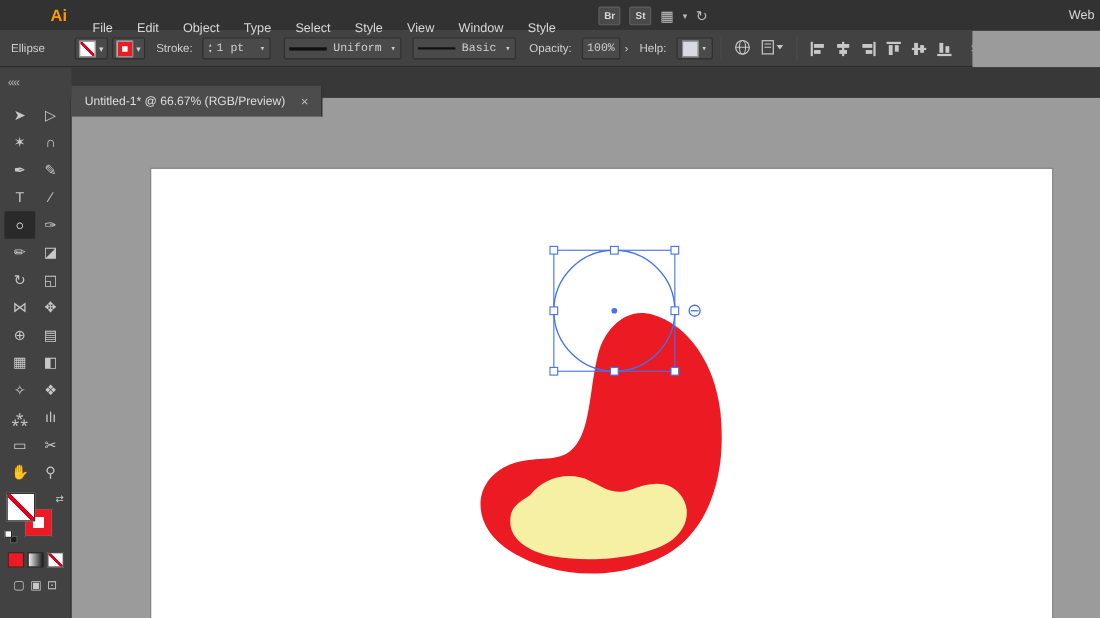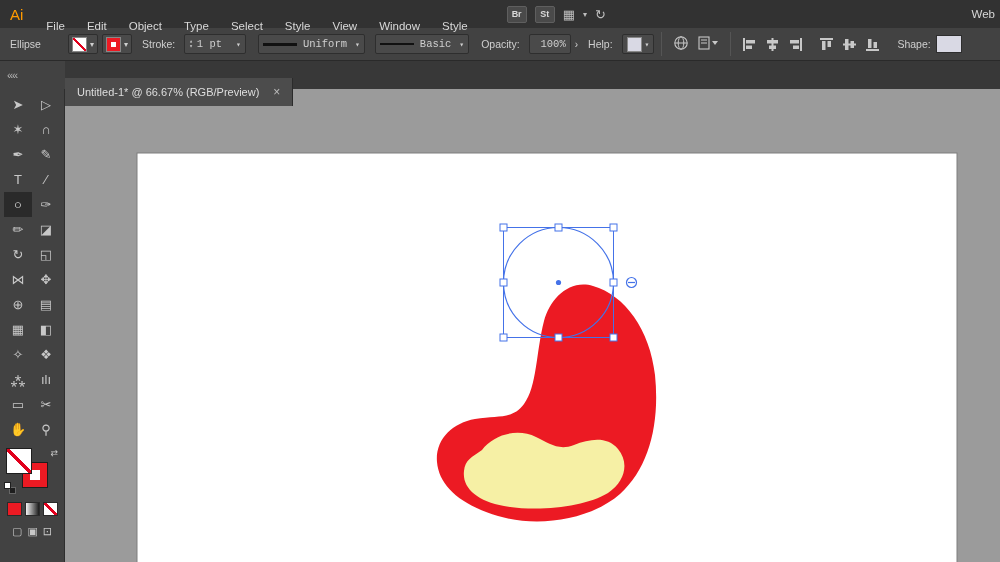--- a/index.html
+++ b/index.html
@@ -2,34 +2,34 @@
 <html style="--accent: #4472e8;"><head>
 <meta charset="utf-8">
 <style>
   * { margin:0; padding:0; box-sizing:border-box; }
   html,body { width:1000px; height:562px; overflow:hidden; background:#9b9b9b;
               font-family:"Liberation Sans", sans-serif; }
 
   
   #menubar { position:absolute; left:0; top:0; width:1000px; height:28px;
              background:#323232; display:flex; align-items:center; z-index:30; }
-  #ai-logo { color:#ff9a00; font-weight:normal; font-size:15px; padding:0 12px 0 10px; }
+  #ai-logo { color:#ff9a00; font-weight:bold; font-size:15px; padding:0 12px 0 10px;margin-left:36px; }
   .menu-item { color:#d8d8d8; font-size:11.5px; padding:12px 11px; height:28px;
                line-height:28px; cursor:default; }
   #menubar-icons { display:flex; align-items:center; margin-left:28px; gap:8px; }
   .mb-badge { width:20px; height:17px; background:#4a4a4a; border:1px solid #5f5f5f;
               border-radius:2px; color:#d9d9d9; font-size:9px; font-weight:bold;
               display:flex; align-items:center; justify-content:center; }
   .mb-glyph { color:#bdbdbd; font-size:13px; }
   .mb-caret { color:#bdbdbd; font-size:8px; }
   #workspace-label { position:absolute; right:2px; top:0; height:28px; line-height:28px;
                      color:#d8d8d8; font-size:11.5px; padding-right:3px; }
 
   
-  #controlbar { position:absolute; left:0; top:28px; width:1000px; height:33px;
+  #controlbar { position:absolute; left:0; top:28px; width:884px; height:33px;
                 background:#424242; border-bottom:1px solid #2a2a2a;
                 display:flex; align-items:center; color:#cfcfcf; font-size:10.5px;
                 z-index:29; white-space:nowrap; overflow:hidden; }
   .cb-label { margin:0 5px; color:#cfcfcf; }
   .swatch-box { display:flex; align-items:center; background:#4a4a4a;
                 border:1px solid #2e2e2e; border-radius:2px; height:20px;
                 padding:0 3px; margin-left:4px; }
   .swatch-none { width:15px; height:15px; background:#fff; border:1px solid #888;
                  background-image:linear-gradient(45deg, transparent 43%, #e1001c 43%,
                  #e1001c 57%, transparent 57%); }

